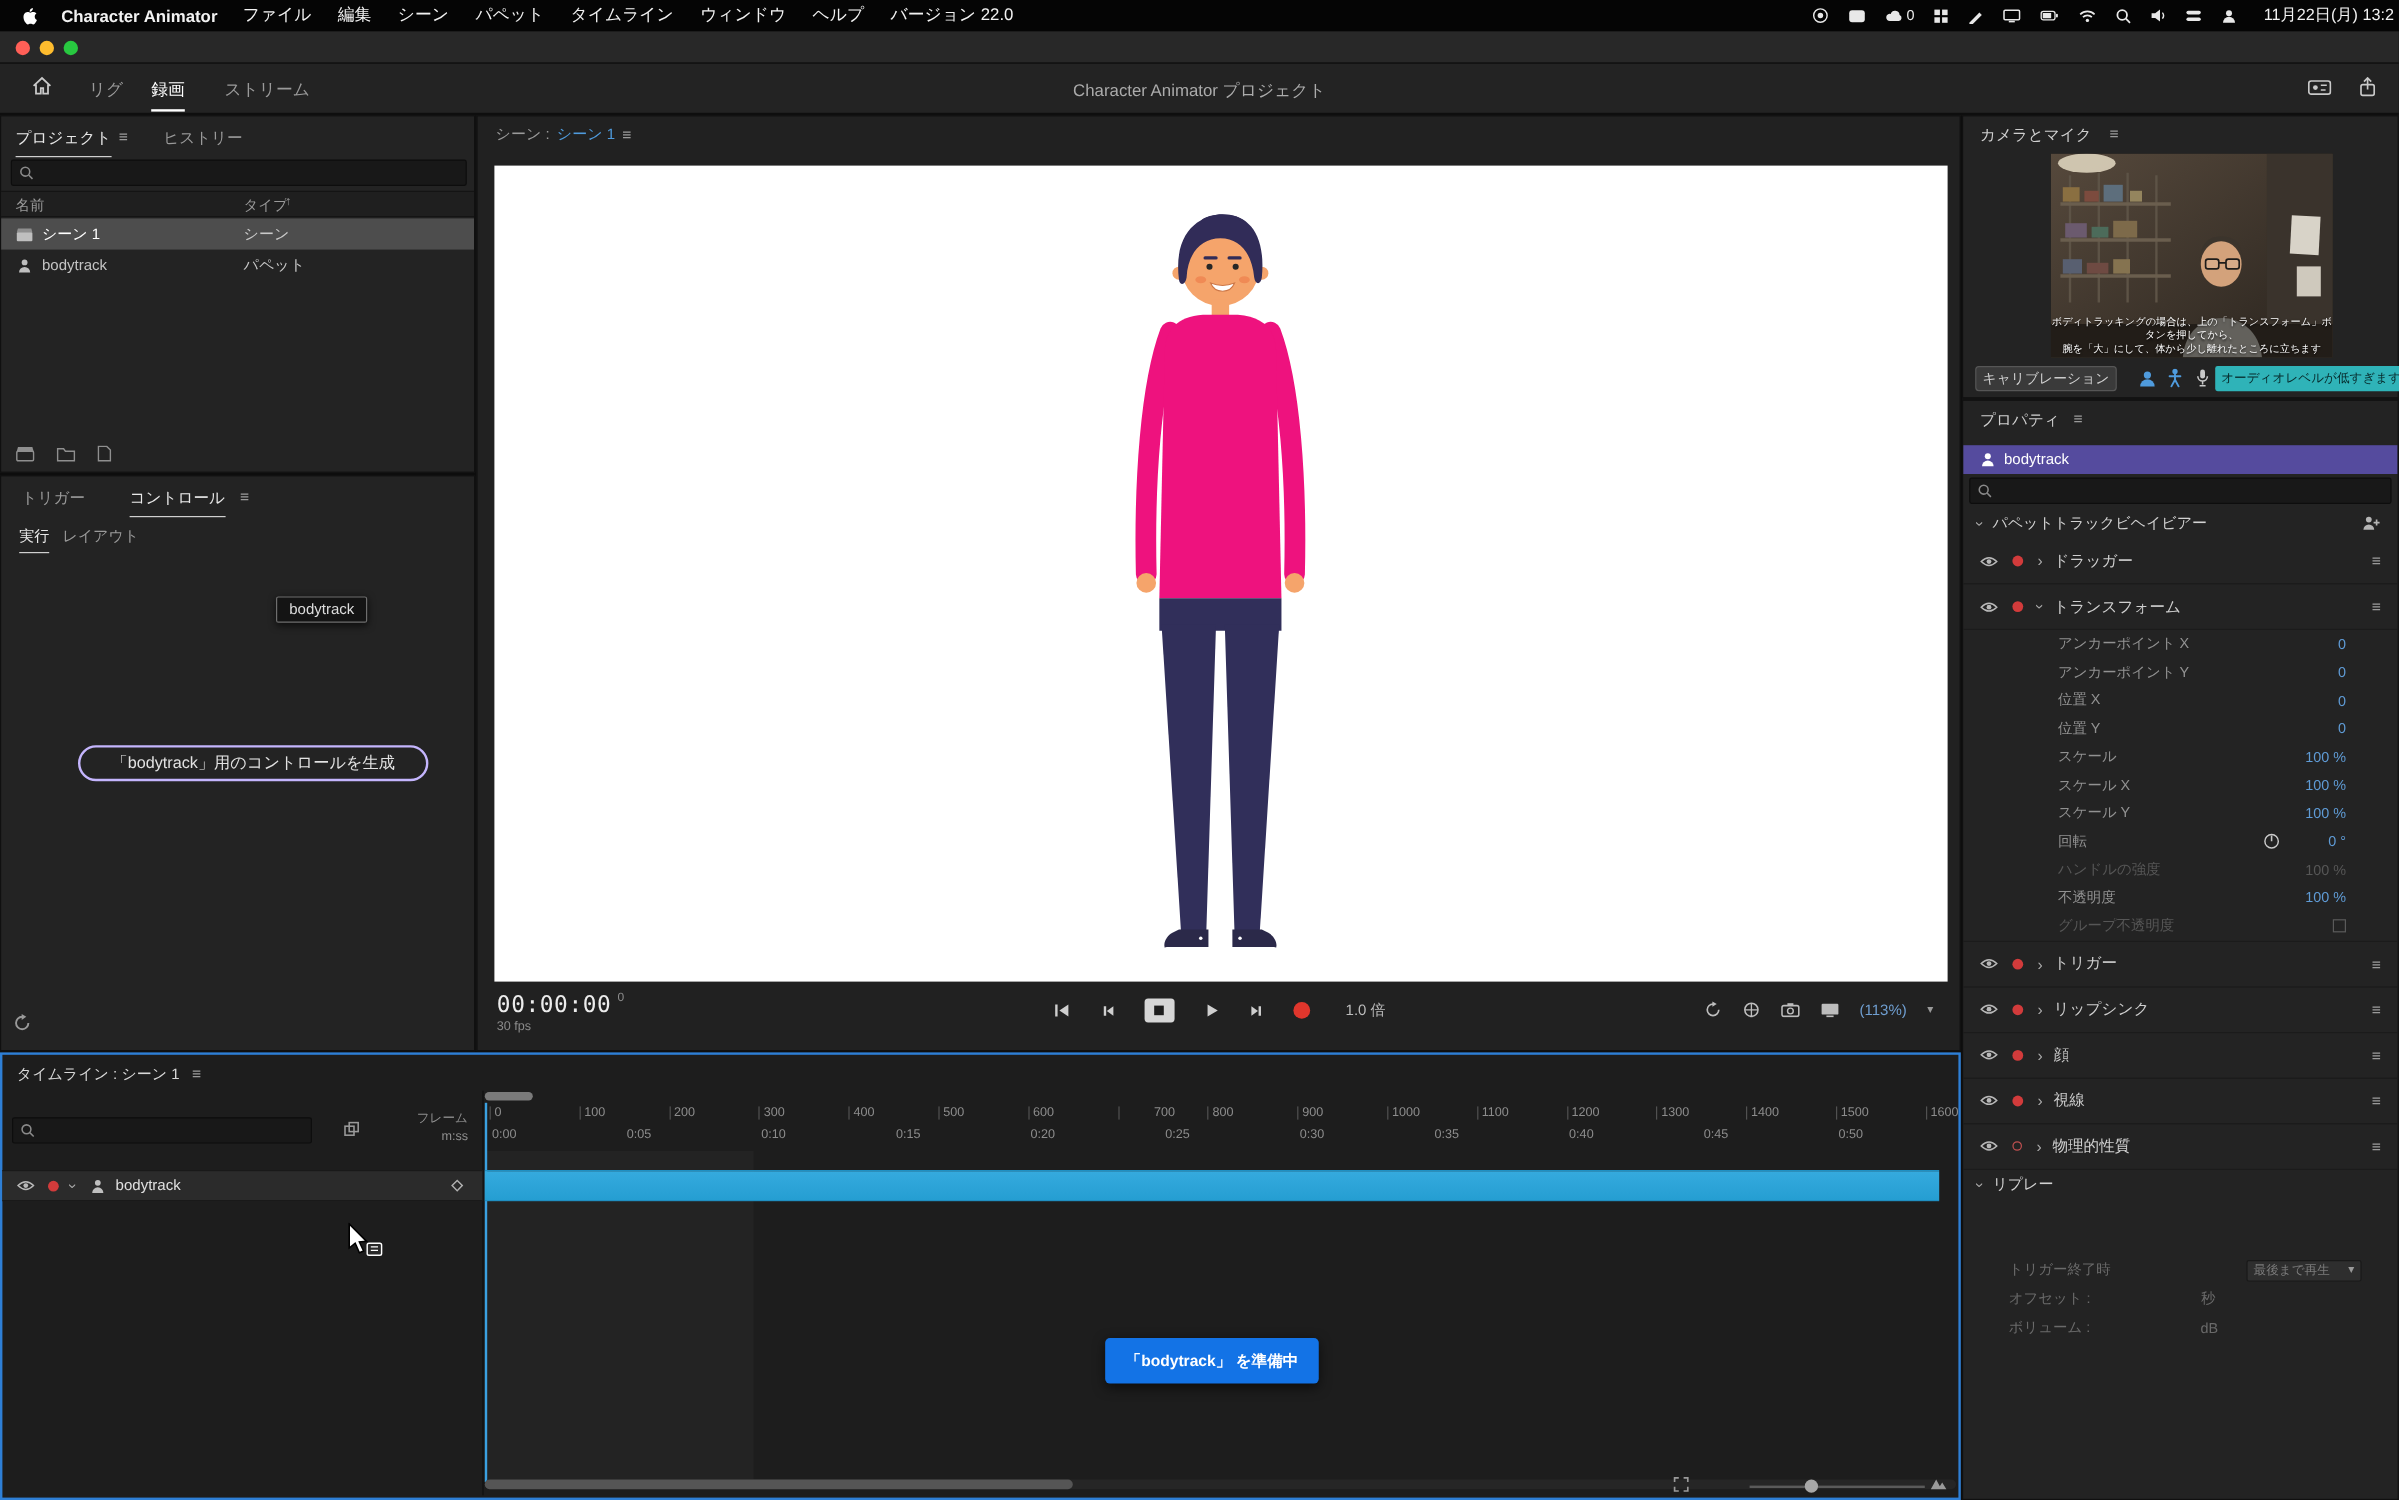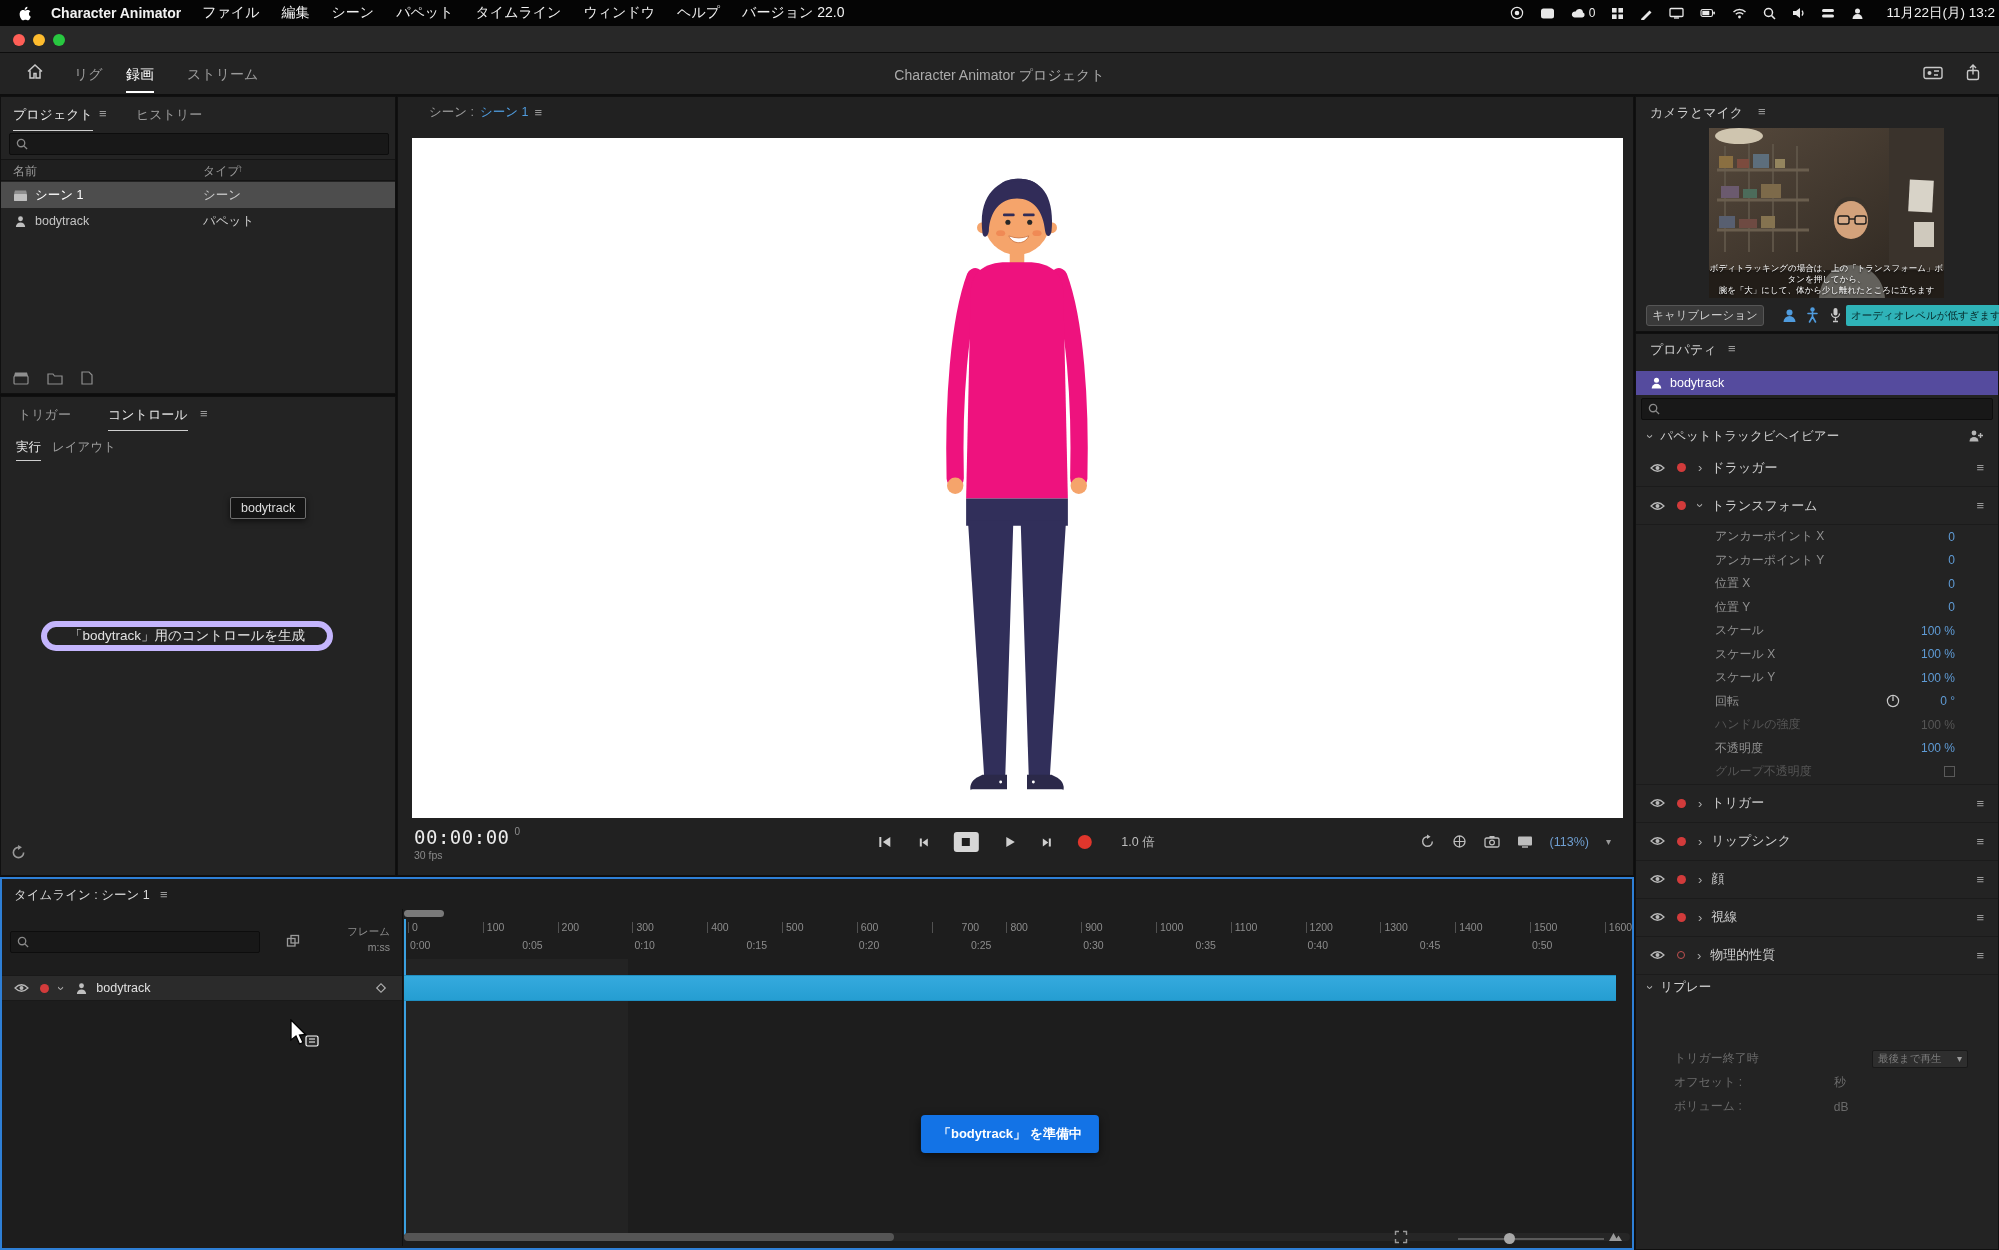--- a/index.html
+++ b/index.html
@@ -48,26 +48,26 @@
 .pp-row .rtype{position:absolute;left:202px;color:#c9c9c9}
 .pp-tools{position:absolute;left:12px;bottom:8px;display:flex;gap:18px}
 
 
 .control-panel{left:0;top:396px;width:396px;height:480px}
 .cp-tab{position:absolute;top:9px;font-size:13px;color:#9a9a9a;padding-bottom:6px}
 .cp-tab.active{color:#e8e8e8;border-bottom:1px solid #cfcfcf}
 .cp-subtab{position:absolute;top:42px;font-size:12.5px;color:#9a9a9a;padding-bottom:4px}
 .cp-subtab.active{color:#e8e8e8;border-bottom:1px solid #cfcfcf}
 .drag-chip{position:absolute;left:229px;top:100px;background:#141414;border:1px solid #6e6e6e;border-radius:2px;color:#ddd;font-size:12.5px;padding:3px 10px;box-shadow:0 2px 6px rgba(0,0,0,.6)}
-.gen-btn{position:absolute;left:40px;top:224px;width:292px;height:30px;border:6px solid #c4b5fd;border-radius:15px;color:#e2e2e2;font-size:13.5px;display:flex;align-items:center;justify-content:center;background:transparent}
+.gen-btn{position:absolute;left:64px;top:224px;width:292px;height:30px;border:2px solid #c4b5fd;border-radius:15px;color:#e2e2e2;font-size:13.5px;display:flex;align-items:center;justify-content:center;background:transparent}
 .cp-refresh{position:absolute;left:10px;top:448px}
 
 
 .scene-panel{left:397px;top:96px;width:1237px;height:780px;background:#212121}
-.sp-header{position:absolute;left:0;top:0;height:30px;display:flex;align-items:center;gap:6px;padding-left:31px;font-size:12.5px}
+.sp-header{position:absolute;left:0;top:0;height:30px;display:flex;align-items:center;gap:6px;padding-left:15px;font-size:12.5px}
 .sp-header .lab{color:#9a9a9a}
 .sp-header .val{color:#4f9bdd}
 .canvas{position:absolute;left:14px;top:41px;width:1211px;height:680px;background:#ffffff}
 .transport{position:absolute;left:0;top:728px;width:100%;height:50px}
 .tc-block{position:absolute;left:16px;top:1px}
 .tc-time{font-family:"DejaVu Sans Mono","Liberation Mono",monospace;font-size:19px;color:#ececec;letter-spacing:.5px}
 .tc-frame{font-size:10px;color:#8e8e8e;vertical-align:top;margin-left:5px}
 .tc-fps{font-size:10.5px;color:#8a8a8a;margin-top:1px}
 .tr-center{position:absolute;left:50%;top:7px;transform:translateX(-50%);display:flex;align-items:center;gap:24px}
 .stopbtn{width:25px;height:20px;background:#d6d6d6;border-radius:3px;display:flex;align-items:center;justify-content:center}

